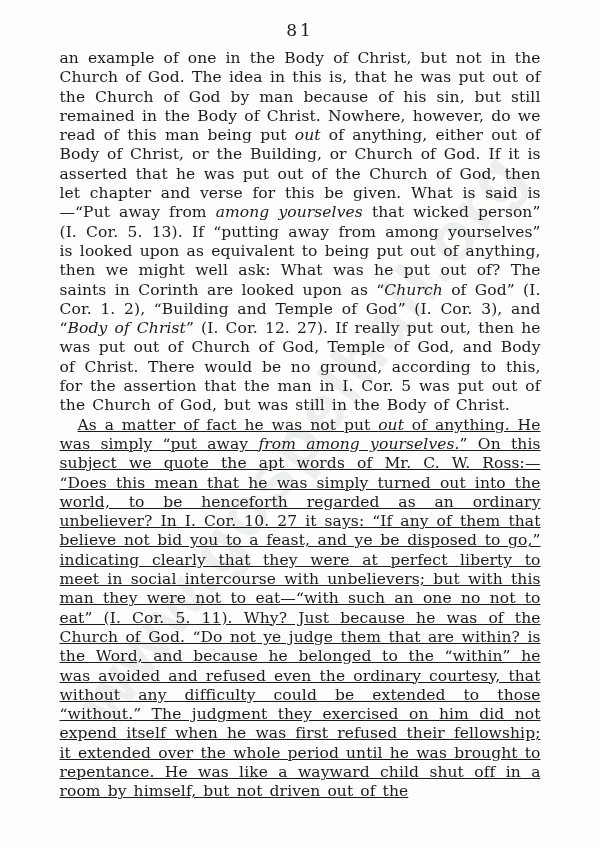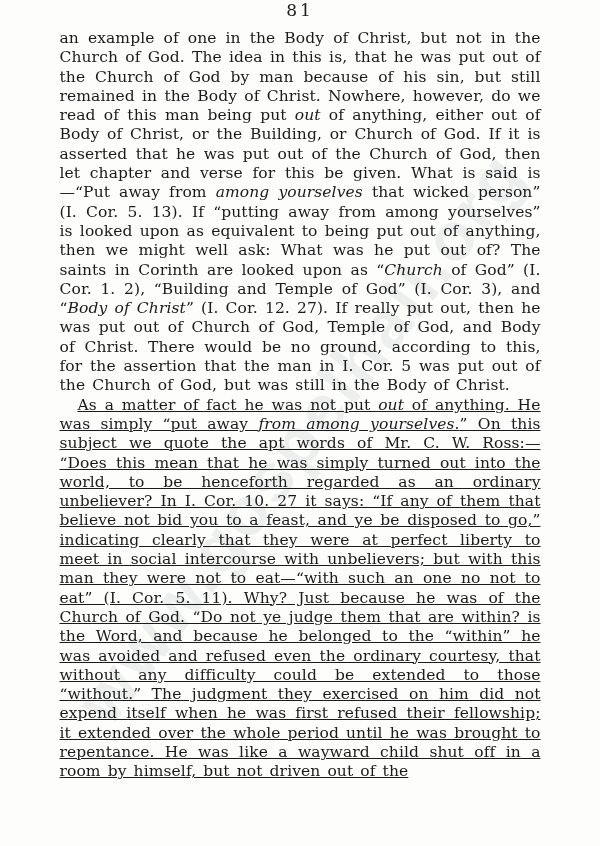--- a/index.html
+++ b/index.html
@@ -26,20 +26,21 @@
     font-size: 68px;
     font-weight: bold;
     letter-spacing: 3px;
     color: rgba(125, 135, 148, 0.12);
     white-space: nowrap;
     text-align: center;
     pointer-events: none;
     user-select: none;
   }
   .pagenum {
+    padding-top: 20px;
     text-align: center;
     font-size: 17px;
     letter-spacing: 3px;
     color: #1c1c1e;
   }
   .text {
     position: relative;
     width: 481px;
     margin: 9px auto 0 auto;
     font-size: 15.5px;

